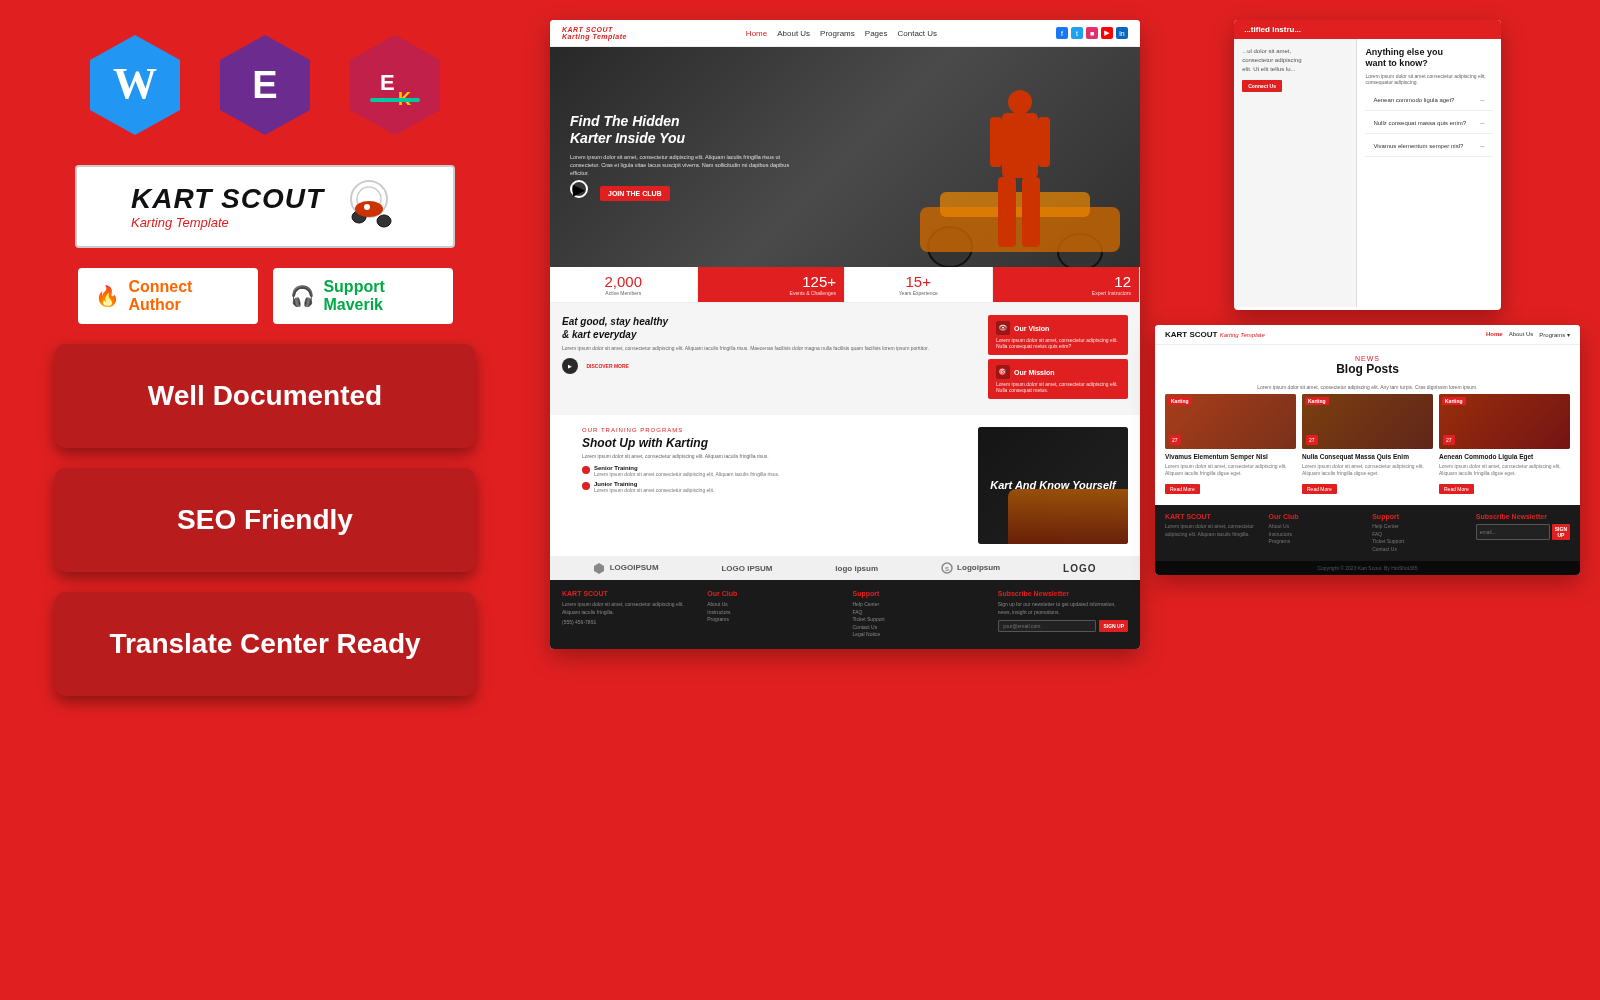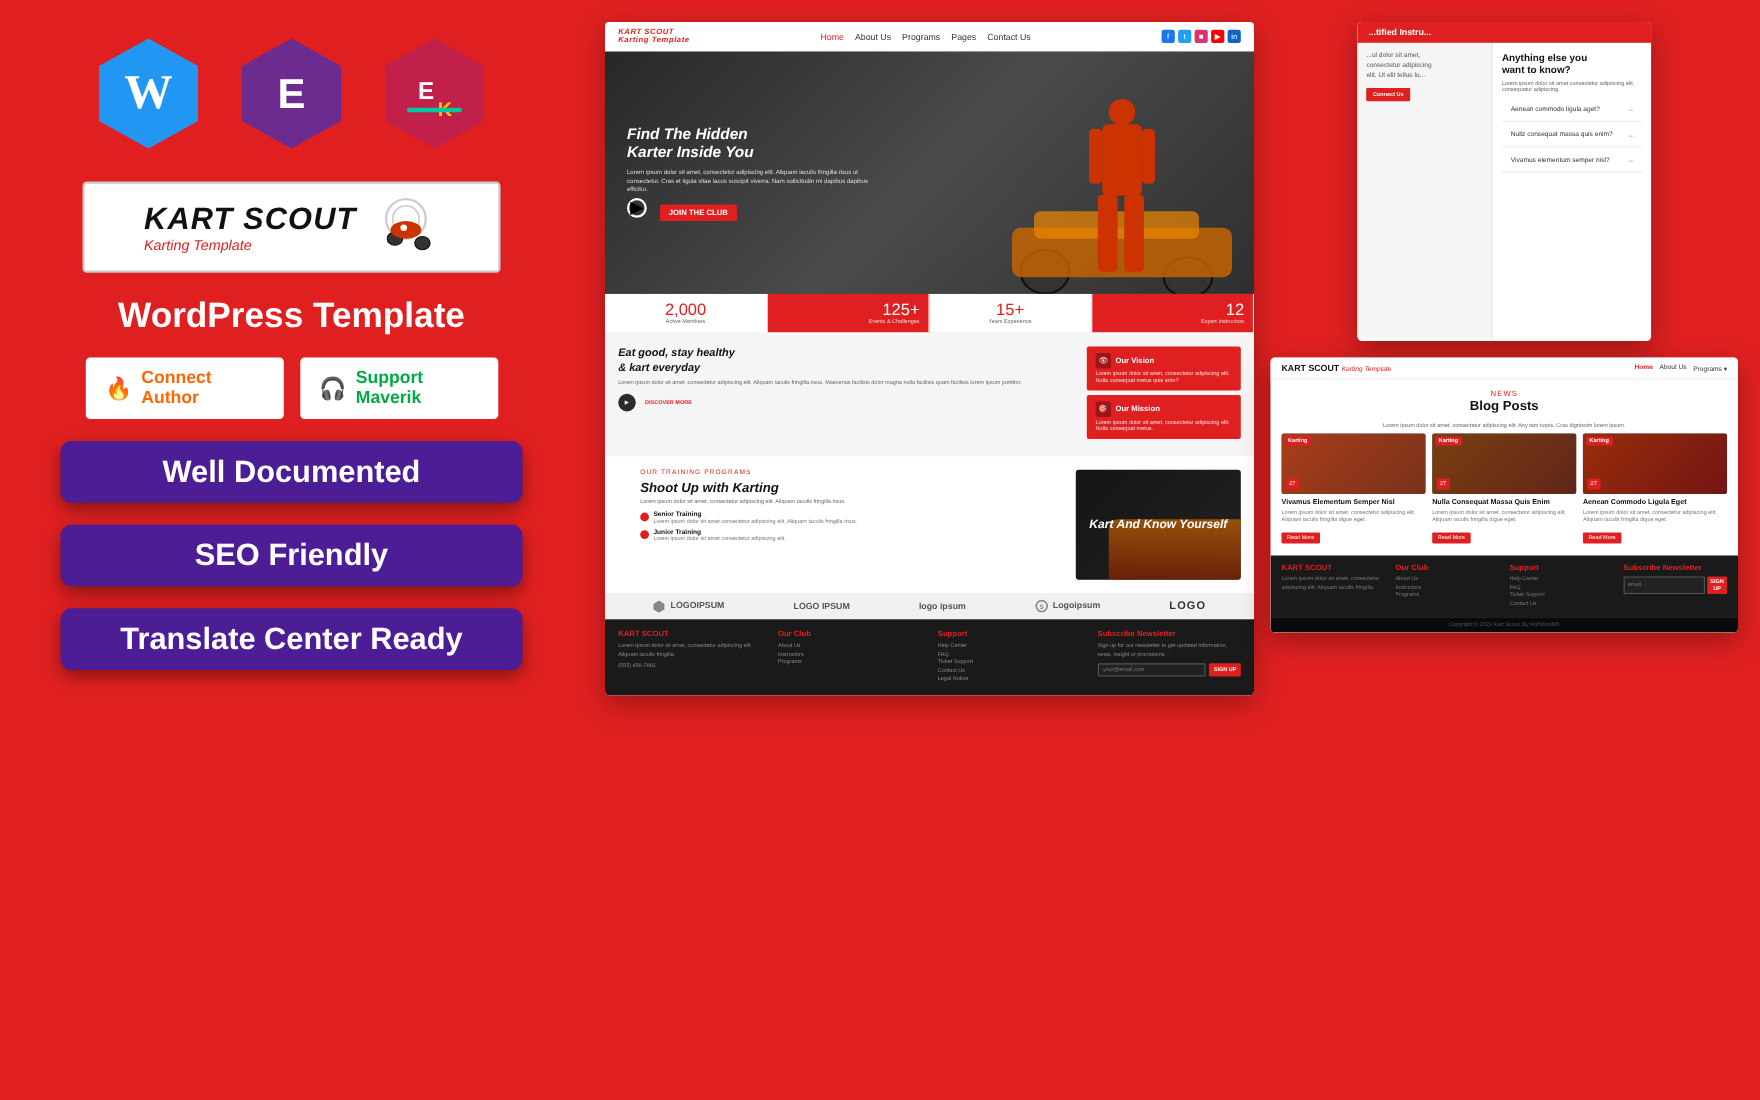--- a/index.html
+++ b/index.html
@@ -94,23 +94,23 @@
       font-weight: 700;
       width: 180px;
       justify-content: center;
     }
 
     .badge.hotshot { color: #ff6600; }
     .badge.support { color: #00aa44; }
 
     .feature-pill {
       width: 420px;
-      background: #4c1d95;
+      background: #b91c1c;
       border-radius: 10px;
-      padding: 12px 30px;
+      padding: 36px 30px;
       text-align: center;
       font-size: 28px;
       font-weight: 800;
       color: white;
       box-shadow: 0 6px 15px rgba(0,0,0,0.4);
     }
 
     
     .right-panel {
       position: absolute;
@@ -560,21 +560,21 @@
     .hero-buttons-row {
       display: flex;
       align-items: center;
       gap: 6px;
       position: relative;
       z-index: 2;
     }
 
     .training-img-right {
       width: 150px;
-      height: 100px;
+      height: 117px;
       background: linear-gradient(135deg, #2a2a2a, #444);
       border-radius: 3px;
       display: flex;
       align-items: center;
       justify-content: center;
       position: relative;
       overflow: hidden;
     }
 
     .training-img-overlay {
@@ -630,21 +630,20 @@
     <svg width="60" height="55" viewBox="0 0 60 55">
       <circle cx="30" cy="20" r="18" fill="none" stroke="#ccc" stroke-width="2"></circle>
       <circle cx="30" cy="20" r="12" fill="none" stroke="#ccc" stroke-width="1.5"></circle>
       <ellipse cx="20" cy="38" rx="7" ry="6" fill="#333" stroke="#111" stroke-width="1"></ellipse>
       <ellipse cx="45" cy="42" rx="7" ry="6" fill="#333" stroke="#111" stroke-width="1"></ellipse>
       <ellipse cx="30" cy="30" rx="14" ry="8" fill="#cc3300"></ellipse>
       <circle cx="28" cy="28" r="3" fill="#fff"></circle>
     </svg>
   </div>
 
-  <div class="wp-template-label">WordPress Template</div>
 
   <div class="badge-row">
     <div class="badge hotshot">
       <span style="font-size:20px;">🔥</span>
       <span>Connect Author</span>
     </div>
     <div class="badge support">
       <span style="font-size:20px;">🎧</span>
       <span>Support Maverik</span>
     </div>

